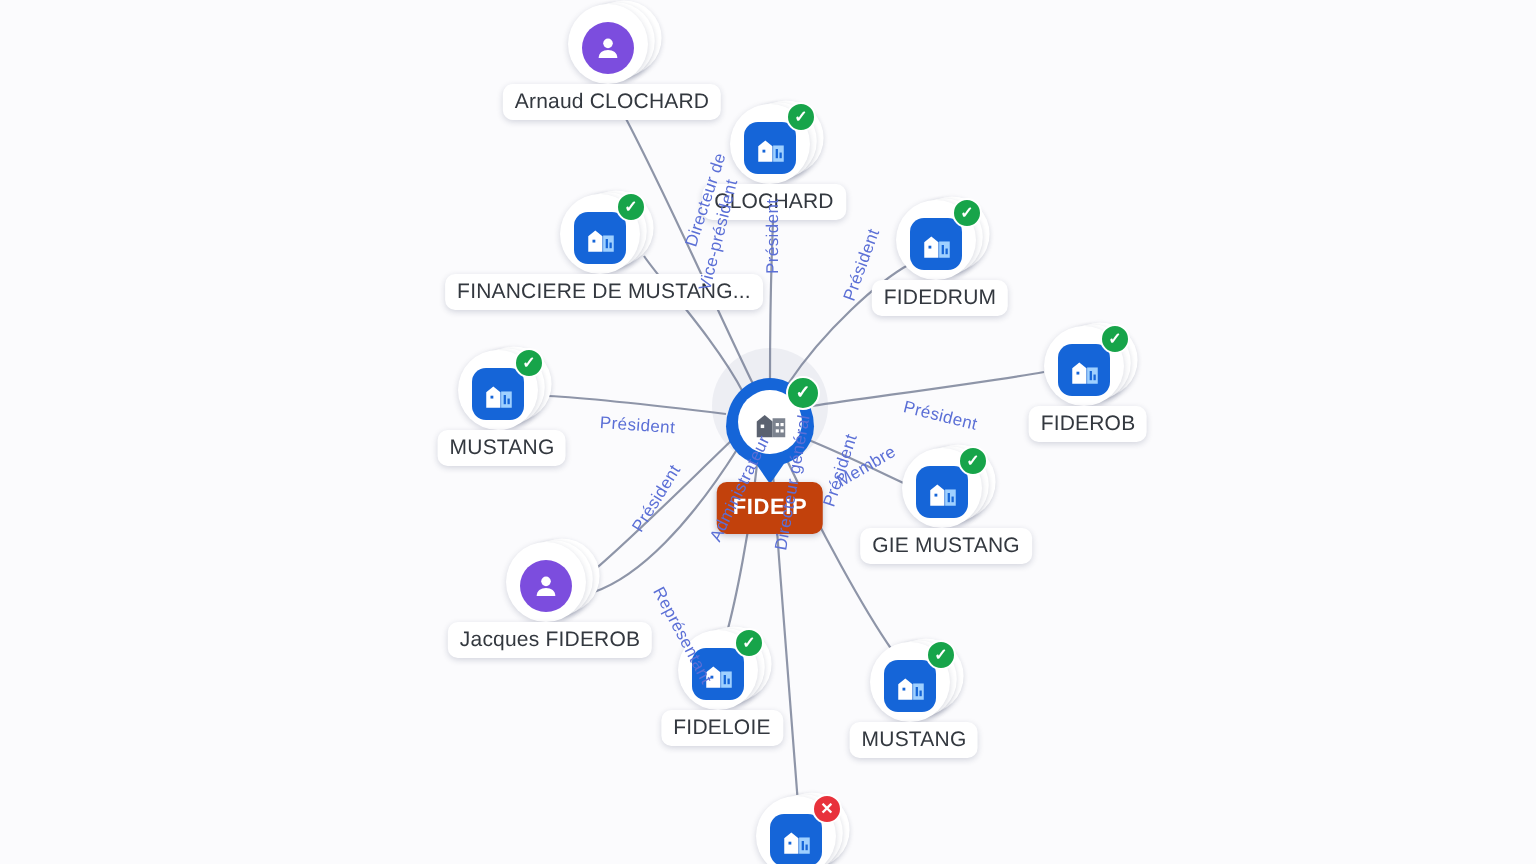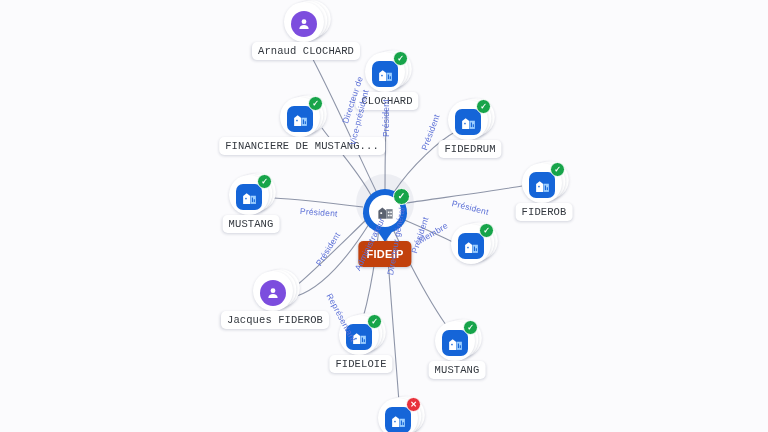--- a/index.html
+++ b/index.html
@@ -39,21 +39,20 @@
   .badge.ok{background:#17a44a;}
   .badge.ko{background:#e8323c;}
 
   .nlabel{
     position:absolute;left:50%;transform:translateX(-50%);
     top:40px;white-space:nowrap;
     background:#fff;color:#33383f;
     font-size:10.5px;letter-spacing:.1px;
     padding:3px 6px;border-radius:5px;
     box-shadow:0 1px 3px rgba(30,40,80,.18);
-    font-family:Liberation Mono, monospace;
   }
 
   
   .pin-wrap{position:absolute;transform:translate(-50%,-50%);}
   .pin-halo{
     position:absolute;left:50%;top:14px;transform:translate(-50%,-50%);
     width:58px;height:58px;border-radius:50%;background:rgba(120,130,160,.10);
   }
   .pin{
     position:relative;width:44px;height:44px;
@@ -233,20 +232,21 @@
           <svg width="17" height="17" viewBox="0 0 24 24" aria-hidden="true">
             <path d="M3 21V10l5-4 5 4v11H3z" fill="#ffffff"></path>
             <path d="M13.5 21V9.5H21V21h-7.5z" fill="#9fd0ff"></path>
             <rect x="6" y="12.5" width="2" height="2" fill="#1565d8"></rect>
             <rect x="15.3" y="12" width="1.6" height="6.5" fill="#1565d8"></rect>
             <rect x="18" y="14.5" width="1.6" height="4" fill="#1565d8"></rect>
           </svg>
         </div>
         <div class="badge ok">✓</div>
       </div>
+      <div class="nlabel">GIE MUSTANG</div>
     </div>
     <div class="node" style="left: 275px; top: 293px;">
       <div class="stack">
         <div class="card c3"></div>
         <div class="card c2"></div>
         <div class="card c1"></div>
         <div class="glyph person">
           <svg width="16" height="16" viewBox="0 0 24 24" aria-hidden="true">
             <circle cx="12" cy="8.5" r="3.6" fill="#ffffff"></circle>
             <path d="M5 19.5c0-3.9 3.1-6 7-6s7 2.1 7 6H5z" fill="#ffffff"></path>

